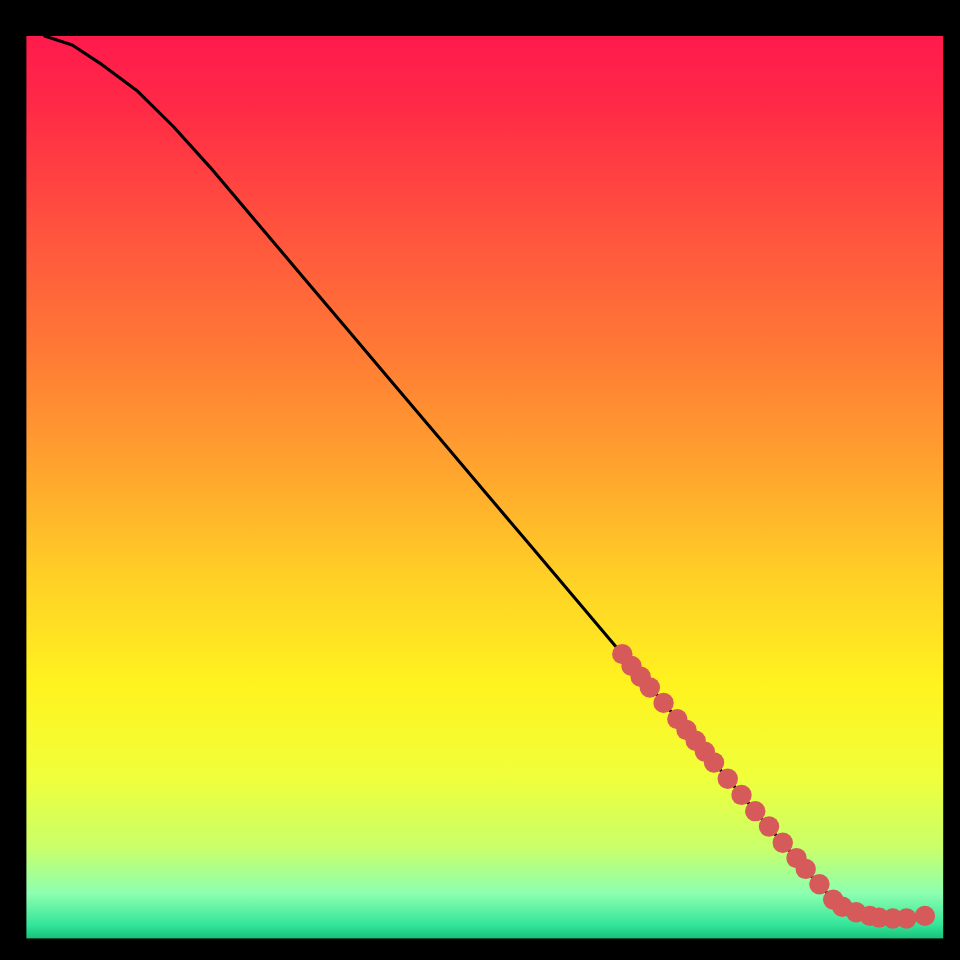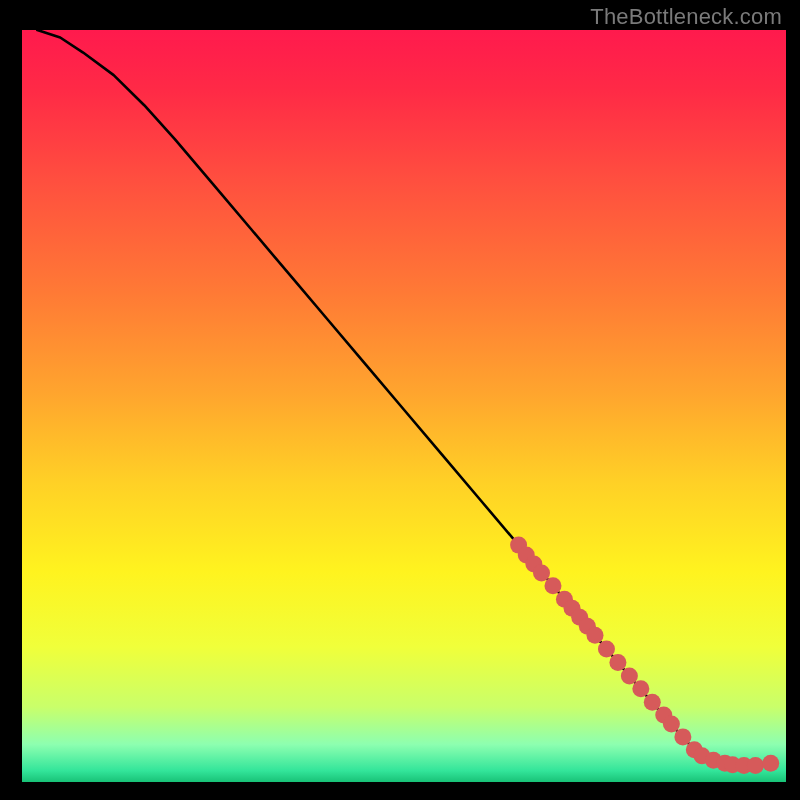--- a/index.html
+++ b/index.html
@@ -26,21 +26,20 @@
     letter-spacing: 0.2px;
   }
   svg {
     display: block;
   }
 </style>
 </head>
 <body>
 
 <div class="chart-container">
-  <div class="attribution">TheBottleneck.com</div>
   <svg id="chart-svg" width="800" height="800" viewBox="0 0 800 800">
     <defs>
       <linearGradient id="bg-grad" x1="0" y1="0" x2="0" y2="1">
           <stop offset="0%" stop-color="#ff1a4d"></stop>
           <stop offset="8%" stop-color="#ff2a46"></stop>
           <stop offset="20%" stop-color="#ff4f3f"></stop>
           <stop offset="35%" stop-color="#ff7a35"></stop>
           <stop offset="48%" stop-color="#ffa42e"></stop>
           <stop offset="60%" stop-color="#ffd026"></stop>
           <stop offset="72%" stop-color="#fff31f"></stop>

